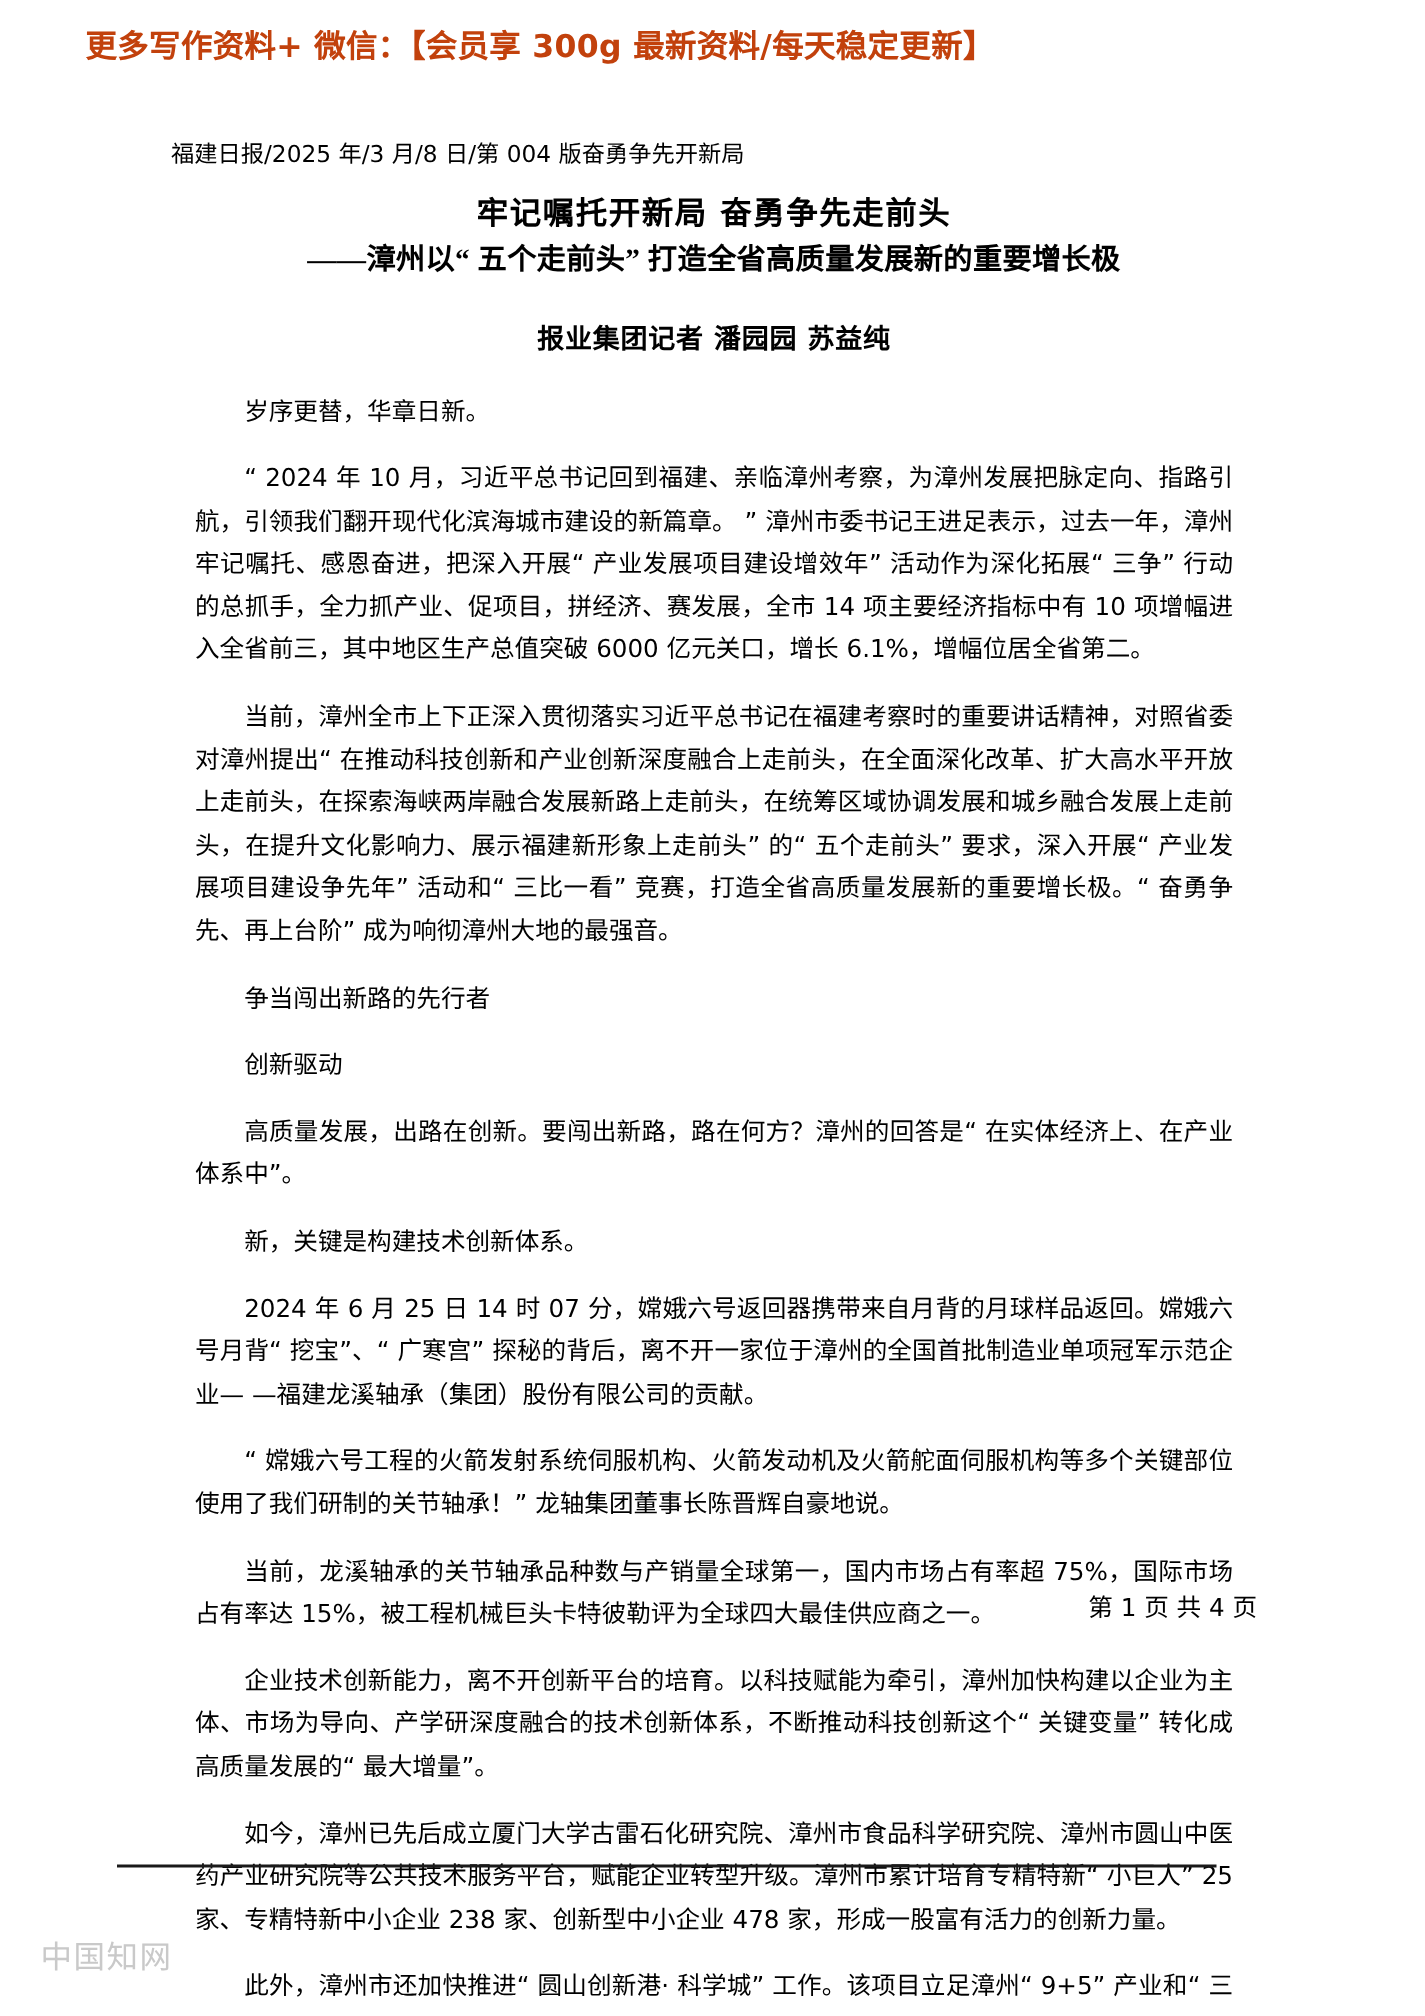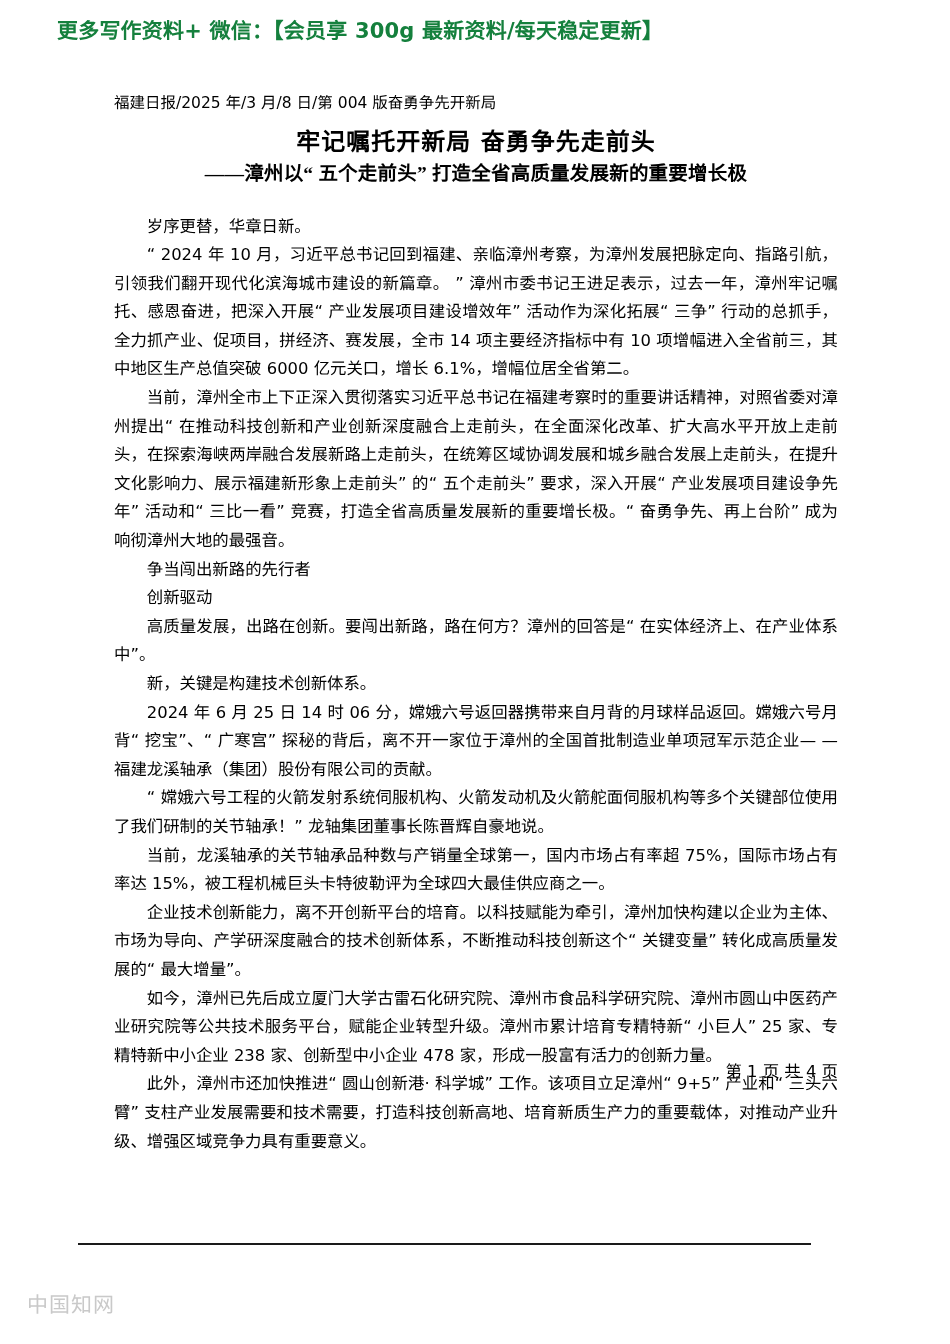--- a/index.html
+++ b/index.html
@@ -53,21 +53,21 @@
     font-family: "DejaVu Sans", "Liberation Sans", sans-serif;
     letter-spacing: 0px;
     width: 640px;
   }
 
   .title-block {
     margin-top: 10px;
     text-align: center;
   }
   .main-title {
-    font-size: 24px;
+    font-size: 21px;
     font-weight: bold;
     line-height: 34px;
     letter-spacing: 1px;
     font-family: "DejaVu Sans", "Liberation Sans", sans-serif;
   }
   .sub-title {
     font-size: 19.5px;
     font-weight: bold;
     line-height: 30px;
     letter-spacing: 0.2px;
@@ -81,21 +81,21 @@
     font-size: 18px;
     font-weight: bold;
     letter-spacing: 0.5px;
     font-family: "DejaVu Sans", "Liberation Sans", sans-serif;
   }
 
   .body-text {
     margin-top: 24px;
   }
   .body-text p {
-    margin: 0;
+    margin: 16px;
     font-size: 16.4px;
     line-height: 28.6px;
     text-align: justify;
     text-justify: inter-character;
     text-indent: 2em;
     font-family: "DejaVu Sans", "Liberation Sans", sans-serif;
     letter-spacing: 0px;
     word-break: break-all;
   }
   .body-text p.short {
@@ -142,41 +142,42 @@
     font-size: 20px;
     font-family: "DejaVu Serif", "Liberation Serif", serif;
     letter-spacing: 1.2px;
   }
 </style>
 </head>
 <body>
 
 <div class="page">
 
-  <div class="promo-banner" style="color: #15803d;">更多写作资料+ 微信：【会员享 300g 最新资料/每天稳定更新】</div>
+  <div class="promo-banner" style="color: #c2410c;">更多写作资料+ 微信：【会员享 300g 最新资料/每天稳定更新】</div>
 
   <div class="article">
 
     <div class="source-line">福建日报/2025 年/3 月/8 日/第 004 版奋勇争先开新局</div>
 
     <div class="title-block">
       <div class="main-title">牢记嘱托开新局  奋勇争先走前头</div>
       <div class="sub-title">——漳州以“ 五个走前头” 打造全省高质量发展新的重要增长极</div>
     </div>
 
+    <div class="byline">报业集团记者  潘园园  苏益纯</div>
 
     <div class="body-text" id="body-text">
         <p class="short">岁序更替，华章日新。</p>
         <p>“ 2024 年 10 月，习近平总书记回到福建、亲临漳州考察，为漳州发展把脉定向、指路引航，引领我们翻开现代化滨海城市建设的新篇章。 ” 漳州市委书记王进足表示，过去一年，漳州牢记嘱托、感恩奋进，把深入开展“ 产业发展项目建设增效年” 活动作为深化拓展“ 三争” 行动的总抓手，全力抓产业、促项目，拼经济、赛发展，全市 14 项主要经济指标中有 10 项增幅进入全省前三，其中地区生产总值突破 6000 亿元关口，增长 6.1%，增幅位居全省第二。</p>
         <p>当前，漳州全市上下正深入贯彻落实习近平总书记在福建考察时的重要讲话精神，对照省委对漳州提出“ 在推动科技创新和产业创新深度融合上走前头，在全面深化改革、扩大高水平开放上走前头，在探索海峡两岸融合发展新路上走前头，在统筹区域协调发展和城乡融合发展上走前头，在提升文化影响力、展示福建新形象上走前头” 的“ 五个走前头” 要求，深入开展“ 产业发展项目建设争先年” 活动和“ 三比一看” 竞赛，打造全省高质量发展新的重要增长极。“ 奋勇争先、再上台阶” 成为响彻漳州大地的最强音。</p>
         <p class="short">争当闯出新路的先行者</p>
         <p class="short">创新驱动</p>
         <p>高质量发展，出路在创新。要闯出新路，路在何方？漳州的回答是“ 在实体经济上、在产业体系中”。</p>
         <p class="short">新，关键是构建技术创新体系。</p>
-        <p>2024 年 6 月 25 日 14 时 06 分，嫦娥六号返回器携带来自月背的月球样品返回。嫦娥六号月背“ 挖宝”、“ 广寒宫” 探秘的背后，离不开一家位于漳州的全国首批制造业单项冠军示范企业— —福建龙溪轴承（集团）股份有限公司的贡献。</p>
+        <p>2024 年 6 月 25 日 14 时 07 分，嫦娥六号返回器携带来自月背的月球样品返回。嫦娥六号月背“ 挖宝”、“ 广寒宫” 探秘的背后，离不开一家位于漳州的全国首批制造业单项冠军示范企业— —福建龙溪轴承（集团）股份有限公司的贡献。</p>
         <p>“ 嫦娥六号工程的火箭发射系统伺服机构、火箭发动机及火箭舵面伺服机构等多个关键部位使用了我们研制的关节轴承！” 龙轴集团董事长陈晋辉自豪地说。</p>
         <p>当前，龙溪轴承的关节轴承品种数与产销量全球第一，国内市场占有率超 75%，国际市场占有率达 15%，被工程机械巨头卡特彼勒评为全球四大最佳供应商之一。</p>
         <p>企业技术创新能力，离不开创新平台的培育。以科技赋能为牵引，漳州加快构建以企业为主体、市场为导向、产学研深度融合的技术创新体系，不断推动科技创新这个“ 关键变量” 转化成高质量发展的“ 最大增量”。</p>
         <p>如今，漳州已先后成立厦门大学古雷石化研究院、漳州市食品科学研究院、漳州市圆山中医药产业研究院等公共技术服务平台，赋能企业转型升级。漳州市累计培育专精特新“ 小巨人” 25 家、专精特新中小企业 238 家、创新型中小企业 478 家，形成一股富有活力的创新力量。</p>
         <p>此外，漳州市还加快推进“ 圆山创新港· 科学城” 工作。该项目立足漳州“ 9+5” 产业和“ 三头六臂” 支柱产业发展需要和技术需要，打造科技创新高地、培育新质生产力的重要载体，对推动产业升级、增强区域竞争力具有重要意义。</p>
       </div>
 
   </div>
 
   <div class="page-number">第 1 页 共 4 页</div>

